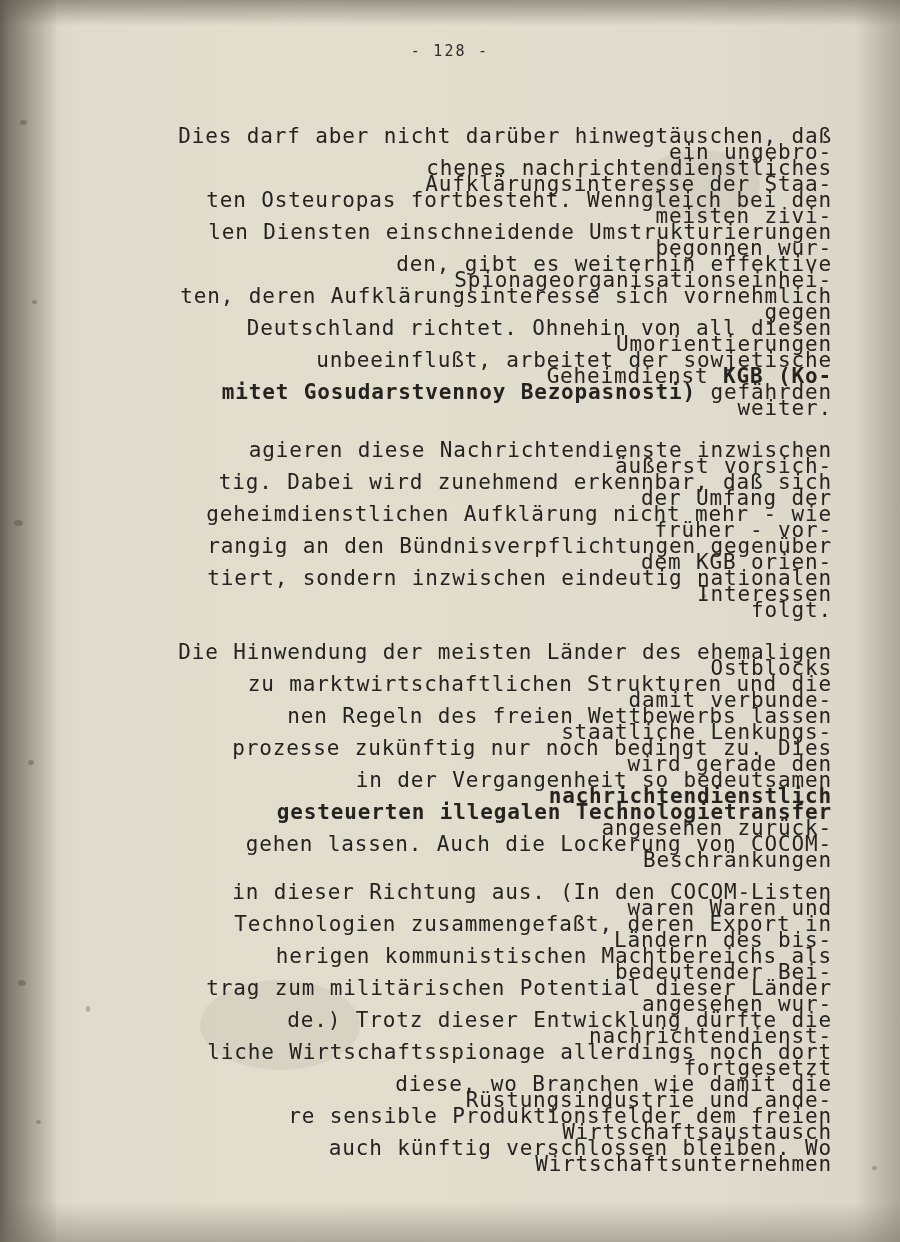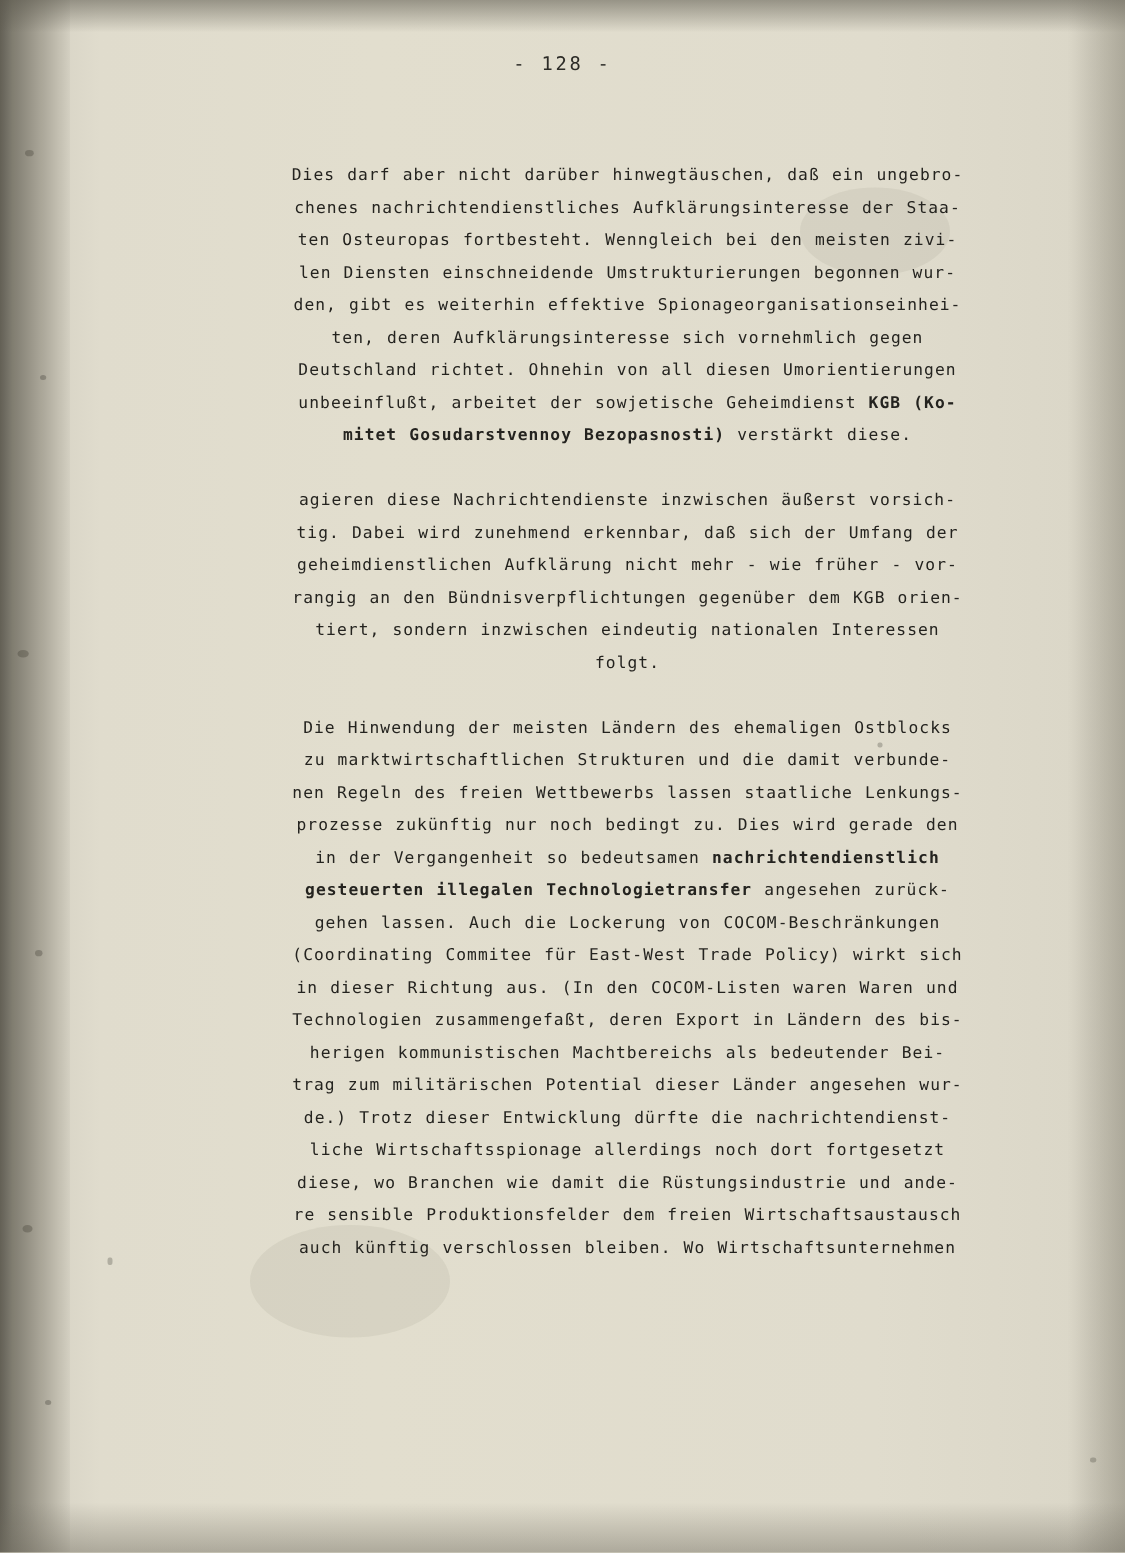--- a/index.html
+++ b/index.html
@@ -62,25 +62,25 @@
     color: #2d2c28;
   }
   .content {
     position: absolute;
     left: 172px;
     top: 128px;
     width: 660px;
   }
   p.para {
     margin: 0 0 26px 0;
-    font-size: 13px;
-    line-height: 26px;
+    font-size: 21px;
+    line-height: 16px;
     letter-spacing: 0.85px;
     color: #24231f;
-    text-align: center;
+    text-align: right;
     white-space: pre-wrap;
     word-spacing: 1px;
   }
   p.para:last-child { margin-bottom: 0; }
   .i { }
   .b { font-weight: bold; }
   
   .blot {
     position: absolute;
     border-radius: 50%;
@@ -120,35 +120,35 @@
 
   <div class="content">
     <p class="para" id="p1"><span>Dies darf aber nicht darüber hinwegtäuschen, daß ein ungebro-
 chenes nachrichtendienstliches Aufklärungsinteresse der Staa-
 ten Osteuropas fortbesteht. Wenngleich bei den meisten zivi-
 len Diensten einschneidende Umstrukturierungen begonnen wur-
 den, gibt es weiterhin effektive Spionageorganisationseinhei-
 ten, </span><span class="i">deren Aufklärungsinteresse sich vornehmlich gegen</span><span>
 Deutschland richtet. Ohnehin von all diesen Umorientierungen
 unbeeinflußt, arbeitet der sowjetische Geheimdienst </span><span class="b">KGB (Ko-
-mitet Gosudarstvennoy Bezopasnosti)</span><span> verstärkt diese.</span></p>
+mitet Gosudarstvennoy Bezopasnosti)</span><span> gefährden weiter.</span></p>
     <p class="para" id="p2"><span class="i">agieren diese Nachrichtendienste inzwischen äußerst vorsich-
 tig.</span><span> Dabei wird zunehmend erkennbar, daß sich der Umfang der
 geheimdienstlichen Aufklärung nicht mehr - wie früher - vor-
 rangig an den Bündnisverpflichtungen gegenüber dem KGB orien-
 tiert, sondern inzwischen eindeutig nationalen Interessen
 folgt.</span></p>
-    <p class="para" id="p3"><span class="i">Die Hinwendung der meisten Ländern des ehemaligen Ostblocks</span><span>
+    <p class="para" id="p3"><span class="i">Die Hinwendung der meisten Länder des ehemaligen Ostblocks</span><span>
 zu marktwirtschaftlichen Strukturen und die damit verbunde-
 nen Regeln des freien Wettbewerbs lassen staatliche Lenkungs-
 prozesse zukünftig nur noch bedingt zu. Dies wird gerade den
 in der Vergangenheit so bedeutsamen </span><span class="b">nachrichtendienstlich
 gesteuerten illegalen Technologietransfer</span><span> angesehen zurück-
 gehen lassen. Auch die Lockerung von COCOM-Beschränkungen
-</span><span class="i">(Coordinating Commitee für East-West Trade Policy) wirkt sich</span><span>
+</span><span>
 in dieser Richtung aus. (In den COCOM-Listen waren Waren und
 Technologien zusammengefaßt, deren Export in Ländern des bis-
 herigen kommunistischen Machtbereichs als bedeutender Bei-
 trag zum militärischen Potential dieser Länder angesehen wur-
 de.) Trotz dieser Entwicklung dürfte die nachrichtendienst-
 liche Wirtschaftsspionage allerdings noch dort fortgesetzt
 </span><span class="i">diese, wo Branchen</span><span> wie damit die Rüstungsindustrie </span><span class="i">und ande-</span><span>
 re sensible Produktionsfelder dem freien Wirtschaftsaustausch
 auch künftig verschlossen bleiben. Wo Wirtschaftsunternehmen</span></p>
   </div>

